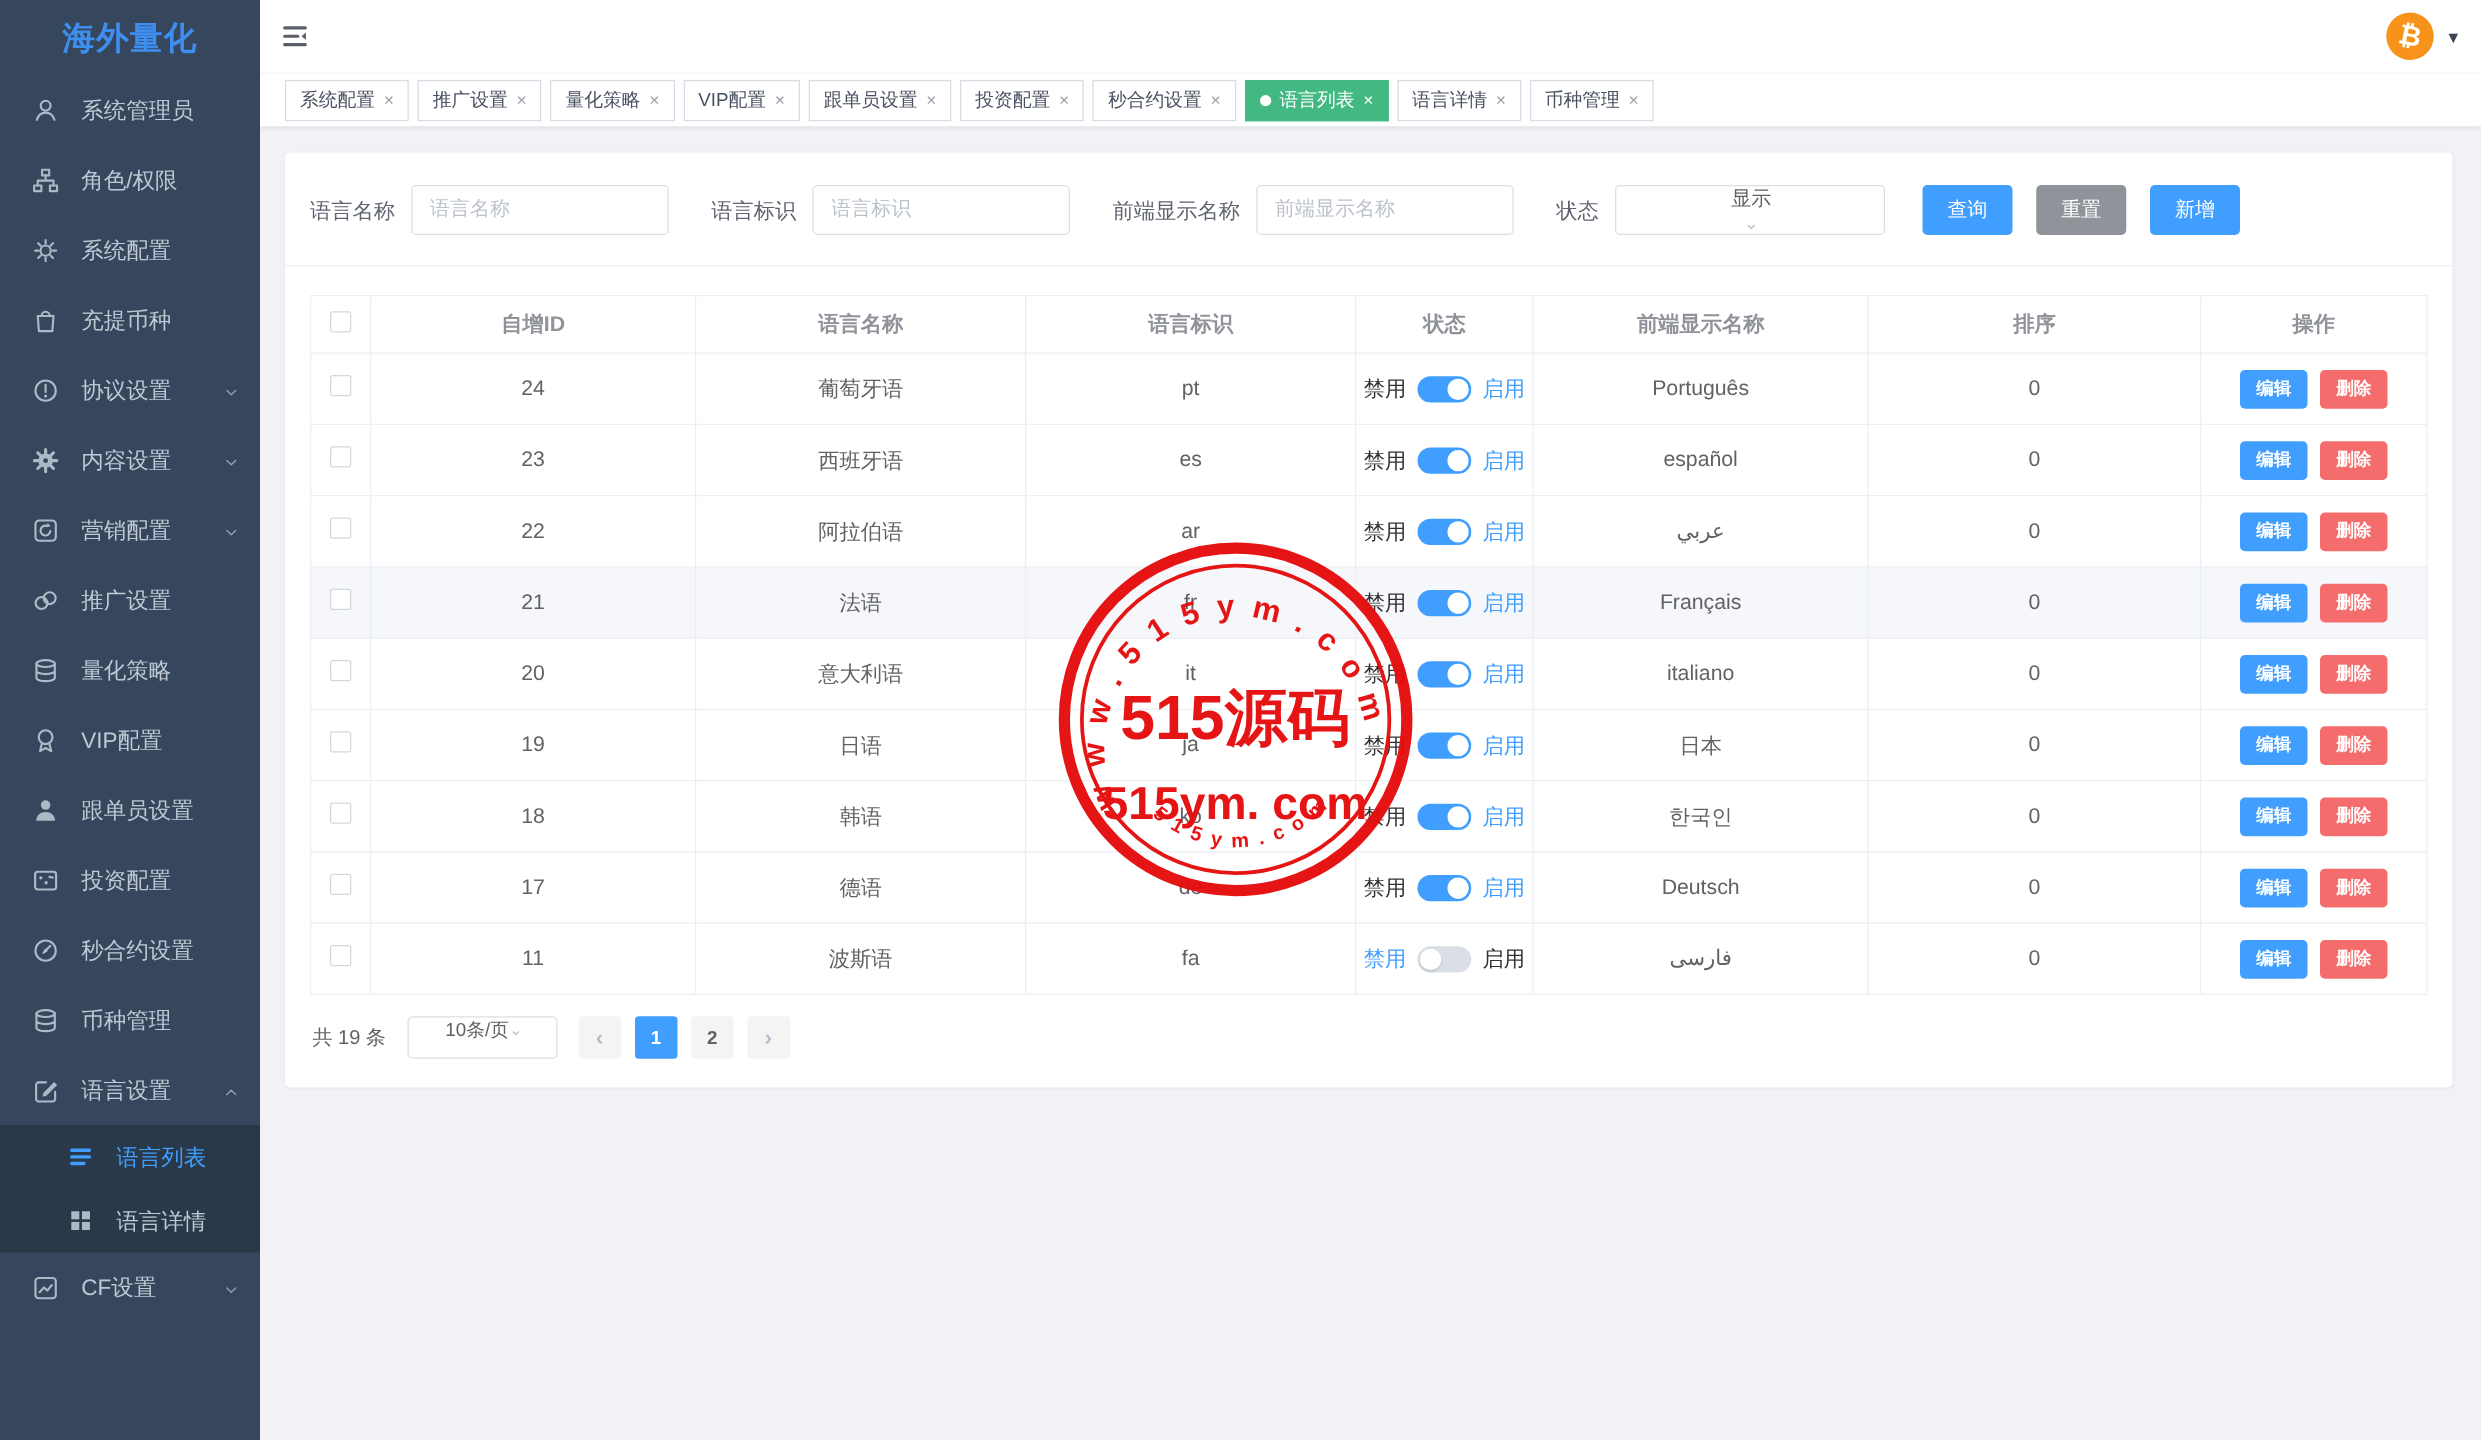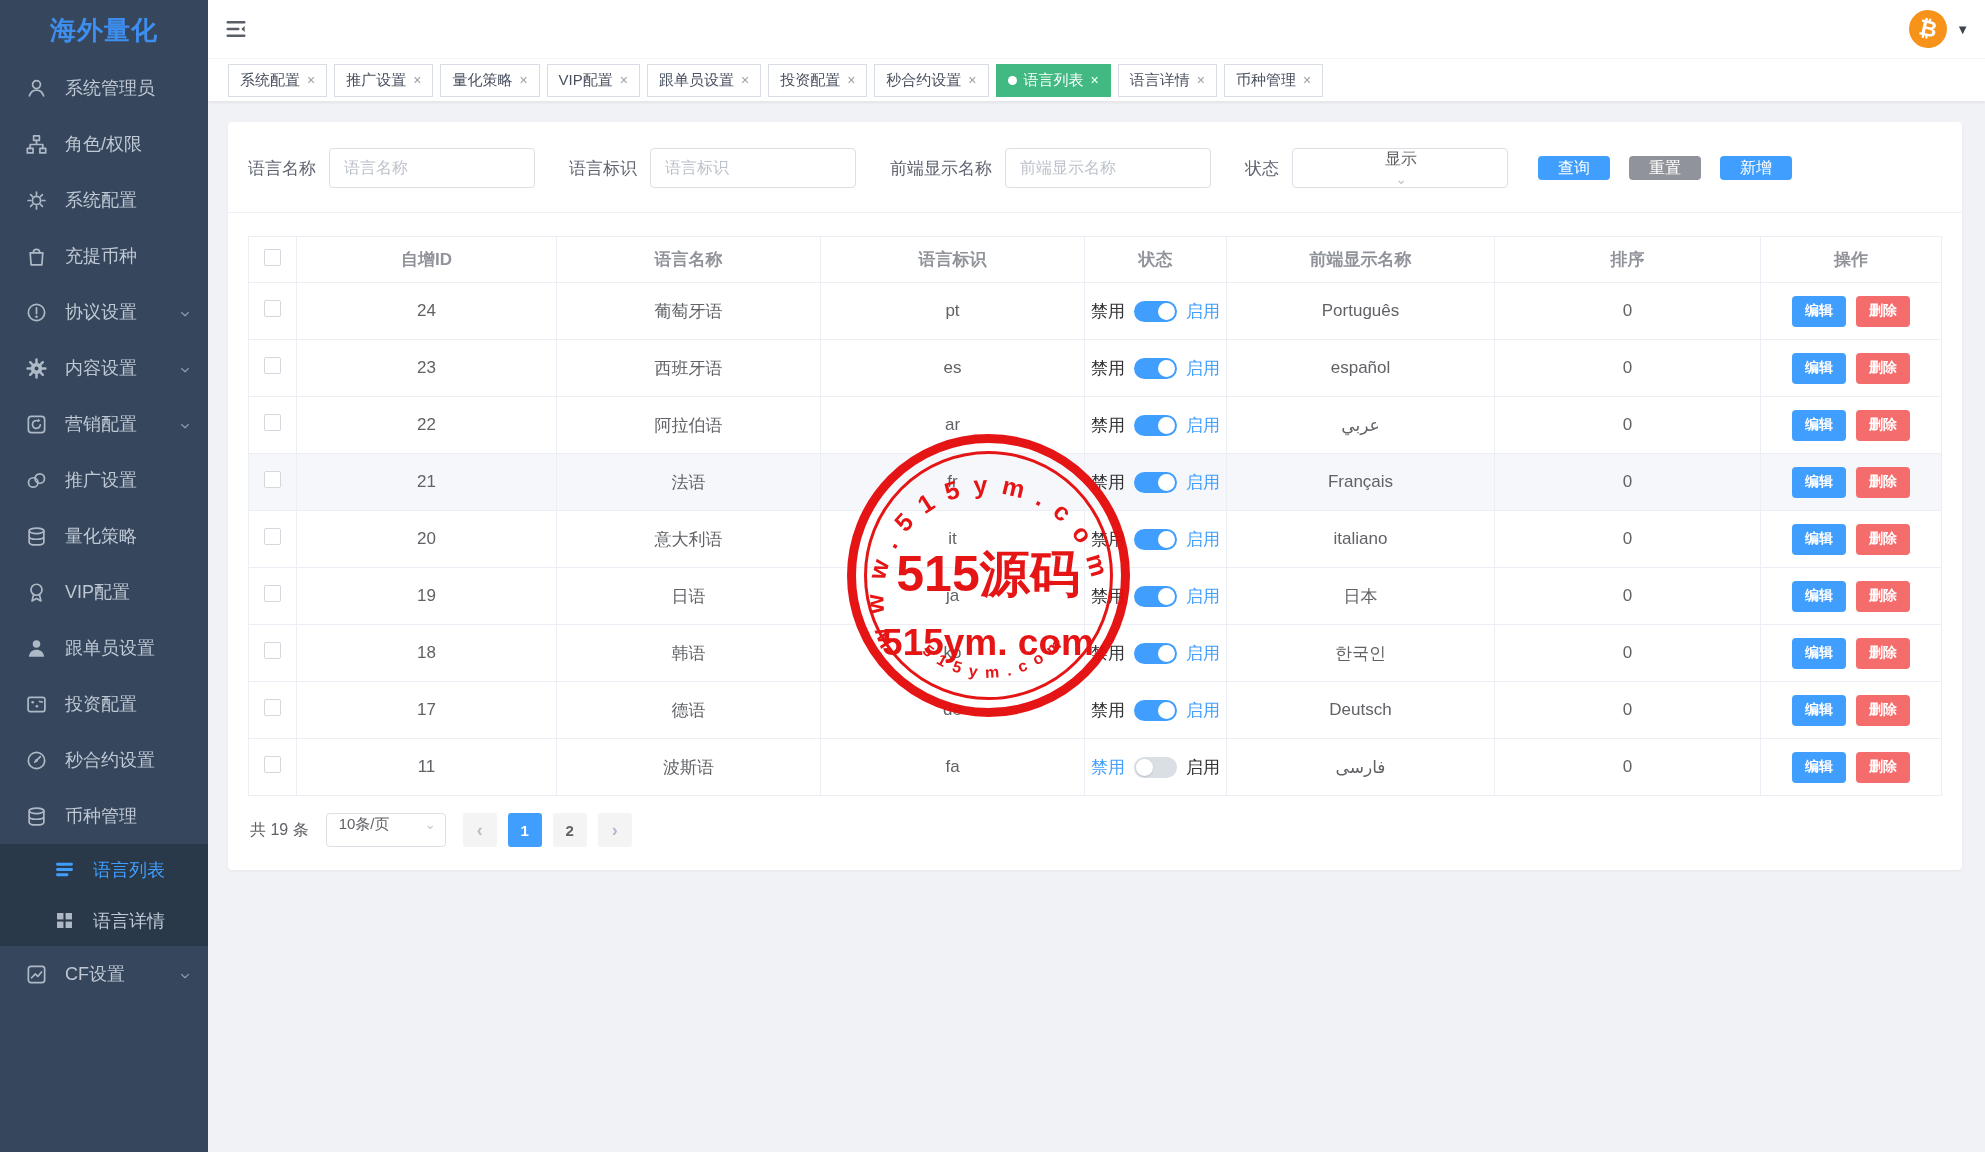--- a/index.html
+++ b/index.html
@@ -54,21 +54,21 @@
   .filter .flabel { margin-right:13px; white-space:nowrap; }
   .filter .gap { width:34px; }
   .txt-input { width:206px; height:40px; border:1px solid #dcdfe6; border-radius:4px;
                padding:0 14px; font-size:16px; color:#606266; outline:none;
                font-family:"Liberation Sans","DejaVu Sans",sans-serif; }
   .txt-input::placeholder { color:#bcc2cc; }
   .sel { width:216px; height:40px; border:1px solid #dcdfe6; border-radius:4px; display:flex;
          align-items:center; justify-content:space-between; padding:0 12px 0 14px; font-size:16px;
          color:#606266; cursor:pointer;flex-direction:column; }
   .sel .schev { color:#c0c4cc; font-size:14px; }
-  .btn { height:24px; padding:0 20px; border:none; border-radius:4px; color:#fff; font-size:16px;
+  .btn { height:40px; padding:0 20px; border:none; border-radius:4px; color:#fff; font-size:16px;
          cursor:pointer; font-family:inherit; }
   .btn-blue { background:#409EFF; }
   .btn-gray { background:#909399; }
   .filter .btn { margin-left:19px; }
   .filter .btn.first { margin-left:30px; }
   .divider { height:1px; background:#eef0f4; }
   
   .table-area { padding:23px 20px 0; }
   table { width:100%; border-collapse:collapse; table-layout:fixed; font-size:17px; }
   th,td { border:1px solid #ebeef5; text-align:center; vertical-align:middle; padding:0 4px; }
@@ -86,21 +86,21 @@
             background:#fff; top:2px; right:2px; }
   .switch.off { background:#dadfe6; }
   .switch.off::after { right:auto; left:2px; box-shadow:0 1px 2px rgba(0,0,0,.15); }
   .abtn { height:31px; padding:0 13px; border:none; border-radius:4px; color:#fff; font-size:14px;
           font-weight:bold; cursor:pointer; margin:0 5px; font-family:inherit; }
   .abtn-edit { background:#409EFF; }
   .abtn-del  { background:#f56c6c; }
   
   .pagination { display:flex; align-items:center; gap:11px; padding:17px 2px 23px; font-size:16px; color:#606266; }
   .psel { width:120px; height:34px; border:1px solid #dcdfe6; border-radius:4px; display:flex;
-          align-items:center; justify-content:space-between; padding:0 9px 12px 12px; font-size:15px;
+          align-items:center; justify-content:center; padding:0 9px 12px 12px; font-size:15px;
           cursor:pointer; margin:0 6px; }
   .psel .schev { color:#c0c4cc; font-size:13px; }
   .pbtn { min-width:34px; height:34px; background:#f4f4f5; border:none; border-radius:3px;
           display:flex; align-items:center; justify-content:center; color:#606266; font-size:15px;
           font-weight:bold; cursor:pointer; padding:0 6px; font-family:inherit; }
   .pbtn.arrow { color:#b4bccc; font-size:18px; }
   .pbtn.active { background:#409EFF; color:#fff; }
   
   .stamp { position:absolute; left:846px; top:433px; width:285px; height:285px; z-index:20;
            pointer-events:none; opacity:.96; }
@@ -218,20 +218,30 @@
             <circle cx="8" cy="8" r="1.1" fill="currentColor" stroke="none"></circle>
           </svg></span>
         <span>秒合约设置</span>
       </div>
       <div class="menu-item">
         <span class="mi-icon"><svg viewBox="0 0 16 16" fill="none" stroke="currentColor" stroke-width="1.3" stroke-linecap="round" stroke-linejoin="round">
             <ellipse cx="8" cy="3.7" rx="5.6" ry="2.1"></ellipse>
             <path d="M2.4 3.7v8.6c0 1.2 2.5 2.1 5.6 2.1s5.6-.9 5.6-2.1V3.7M2.4 8c0 1.2 2.5 2.1 5.6 2.1S13.6 9.2 13.6 8"></path>
           </svg></span>
         <span>币种管理</span>
+      </div>
+      <div class="menu-item">
+        <span class="mi-icon"><svg viewBox="0 0 16 16" fill="none" stroke="currentColor" stroke-width="1.3" stroke-linecap="round" stroke-linejoin="round">
+            <path d="M13.8 8.8v4.3a1.5 1.5 0 0 1-1.5 1.5H3.7a1.5 1.5 0 0 1-1.5-1.5V4.5A1.5 1.5 0 0 1 3.7 3h4.5"></path>
+            <path d="M6.7 9.3l6.5-6.6 1.8 1.8-6.5 6.6-2.4.6z" fill="currentColor" stroke="none"></path>
+          </svg></span>
+        <span>语言设置</span>
+        <span class="chev"><svg viewBox="0 0 16 16" fill="none" stroke="currentColor" stroke-width="1.3" stroke-linecap="round" stroke-linejoin="round">
+            <path d="M4 9.8 8 6l4 3.8"></path>
+          </svg></span>
       </div>
       <div class="submenu">
         <div class="menu-item active">
           <span class="mi-icon"><svg viewBox="0 0 16 16" fill="none" stroke="currentColor" stroke-width="1.3" stroke-linecap="round" stroke-linejoin="round">
               <path d="M2.6 4h10.8M2.6 8h10.8M2.6 12h7.4" stroke-width="2.1"></path>
             </svg></span>
           <span>语言列表</span>
         </div>
         <div class="menu-item">
           <span class="mi-icon"><svg viewBox="0 0 16 16" fill="none" stroke="currentColor" stroke-width="1.3" stroke-linecap="round" stroke-linejoin="round">

